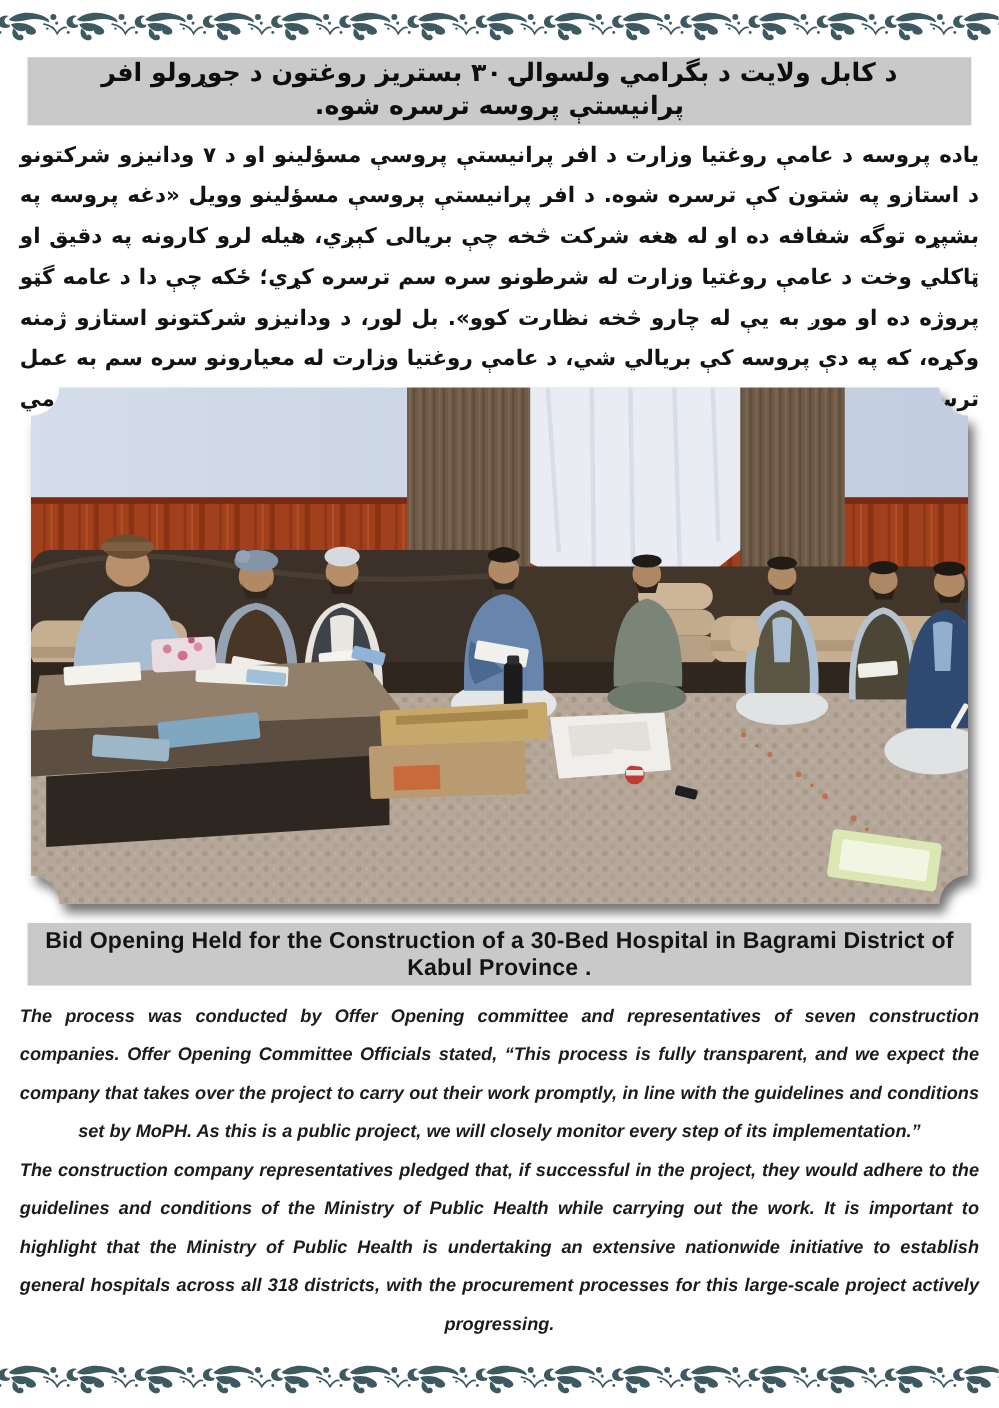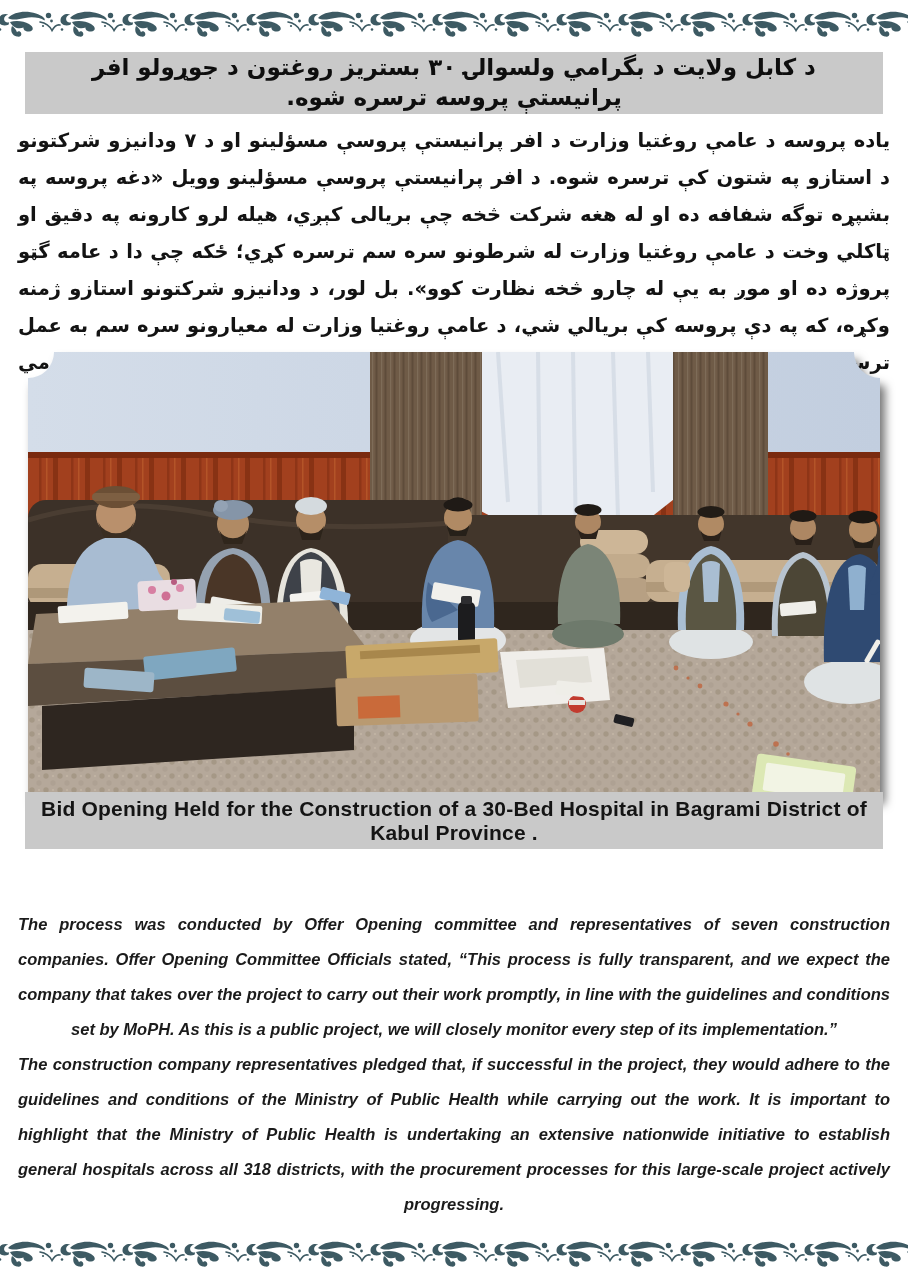--- a/index.html
+++ b/index.html
@@ -22,21 +22,21 @@
   #pashto-body{
     position:absolute;left:18px;top:122px;width:872px;direction:rtl;
     font-weight:bold;font-size:19.5px;line-height:37px;color:#131313;
     text-align:justify;text-align-last:center;
     font-family:"DejaVu Sans",sans-serif;
   }
   .photo-wrap{
     position:absolute;left:28px;top:352px;width:852px;height:470px;
     filter:drop-shadow(5px 8px 5px rgba(0,0,0,0.55));
   }
-  #english-headline-box{top:792px;height:57px;}
+  #english-headline-box{top:839px;height:57px;}
   #english-headline-box .hl{
     font-family:"Liberation Sans",sans-serif;font-weight:bold;font-size:21px;
     color:#141414;padding:0 10px;letter-spacing:.2px;
   }
   #english-body{
     position:absolute;left:18px;top:907px;width:872px;
     font-family:"Liberation Sans",sans-serif;font-weight:bold;font-size:16.5px;
     line-height:35px;color:#1b1b1b;text-align:justify;text-align-last:center;font-style:italic;
   }
   #english-body p{margin:0;}

